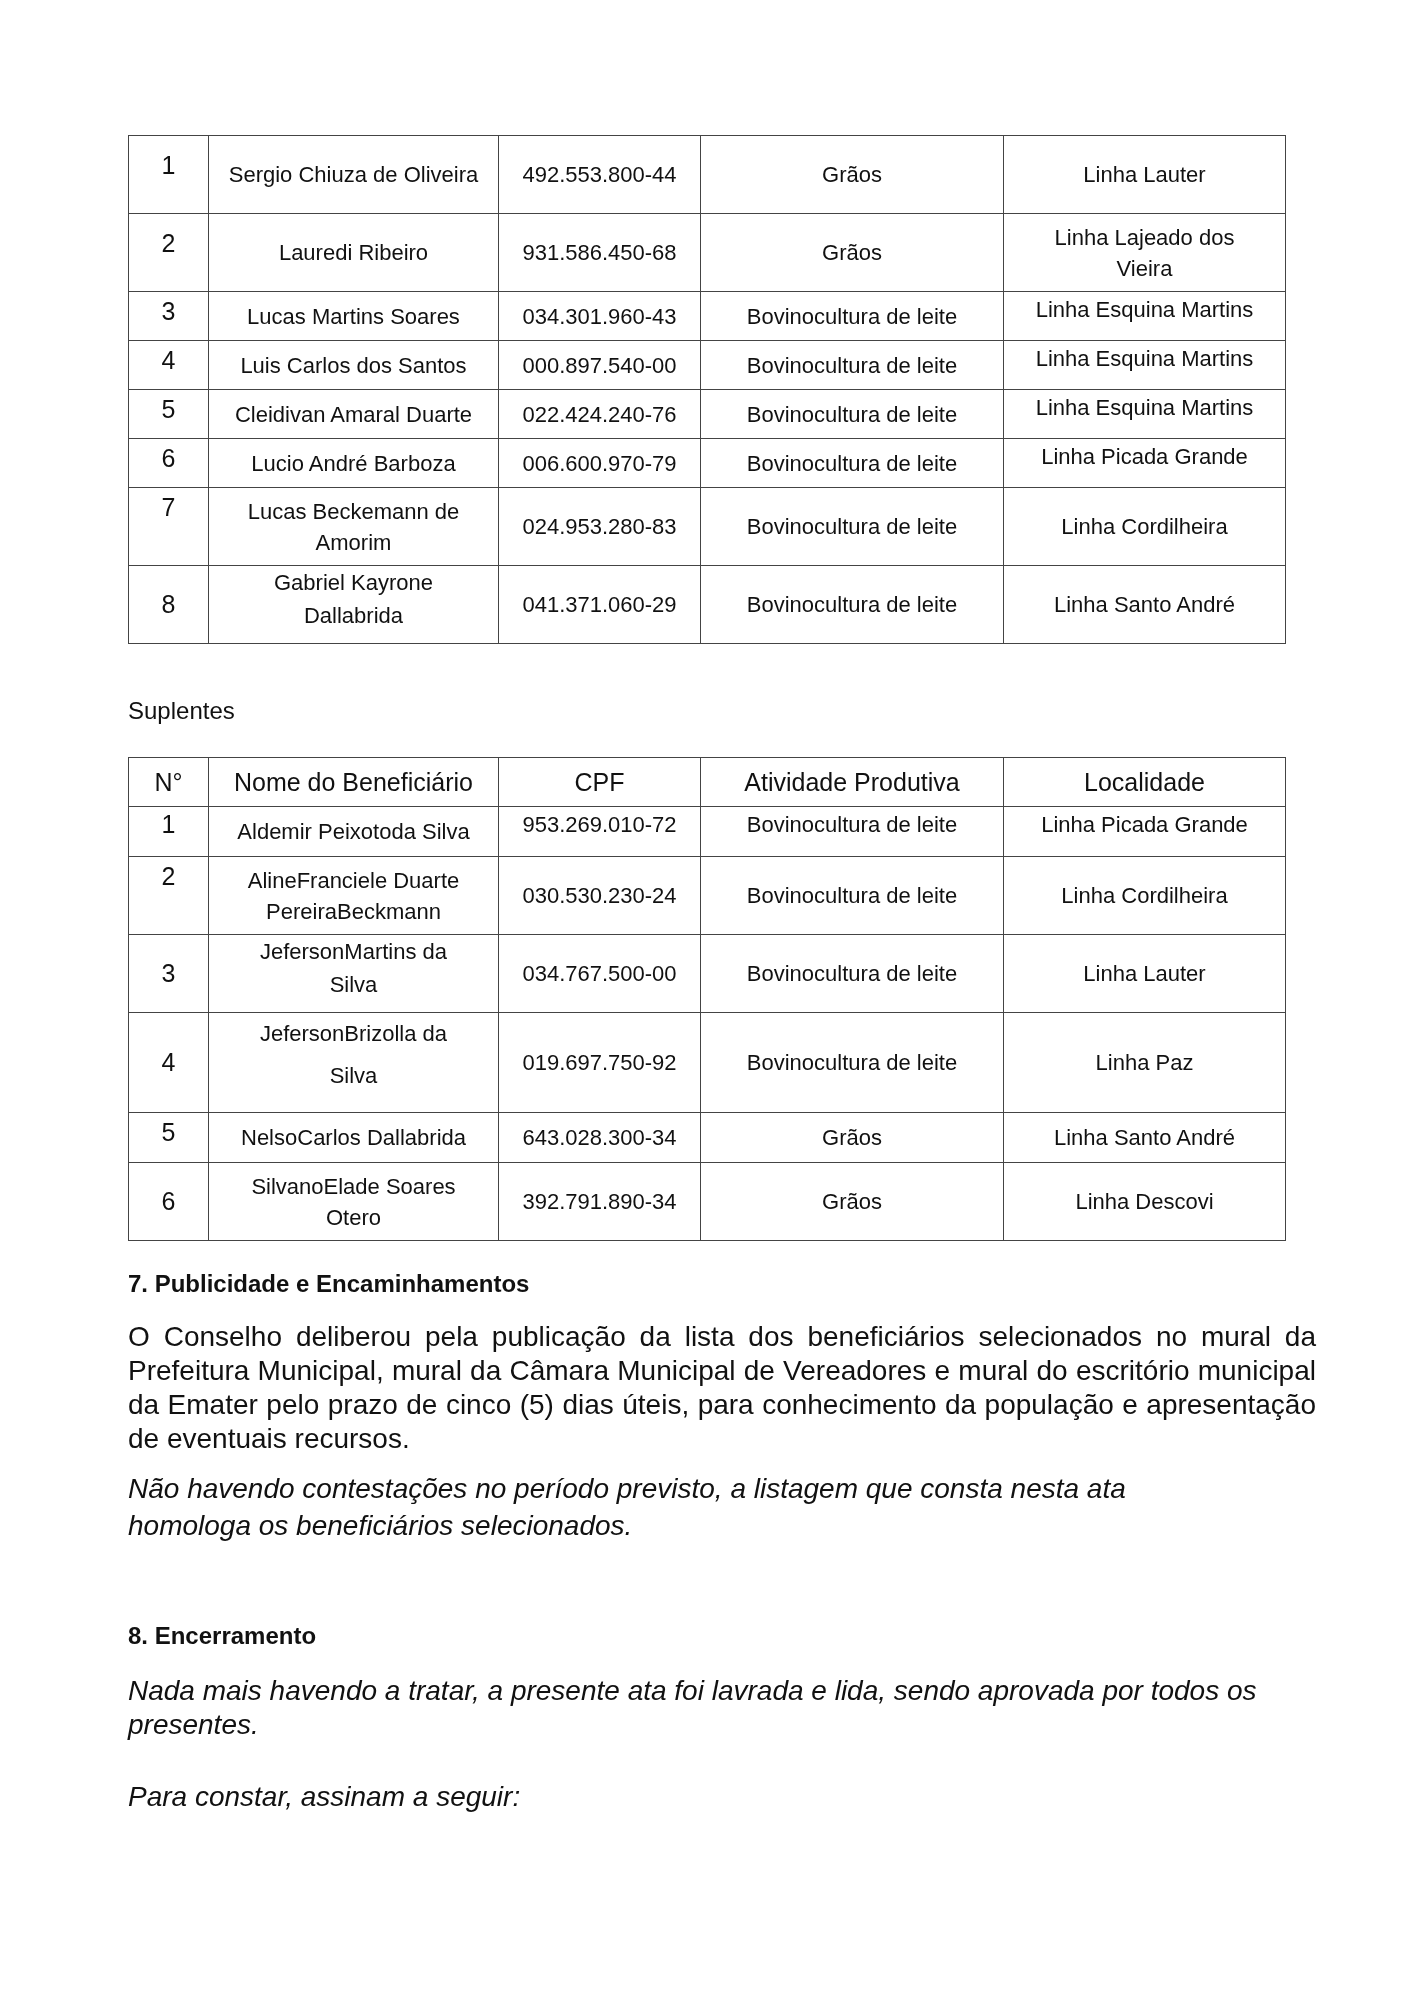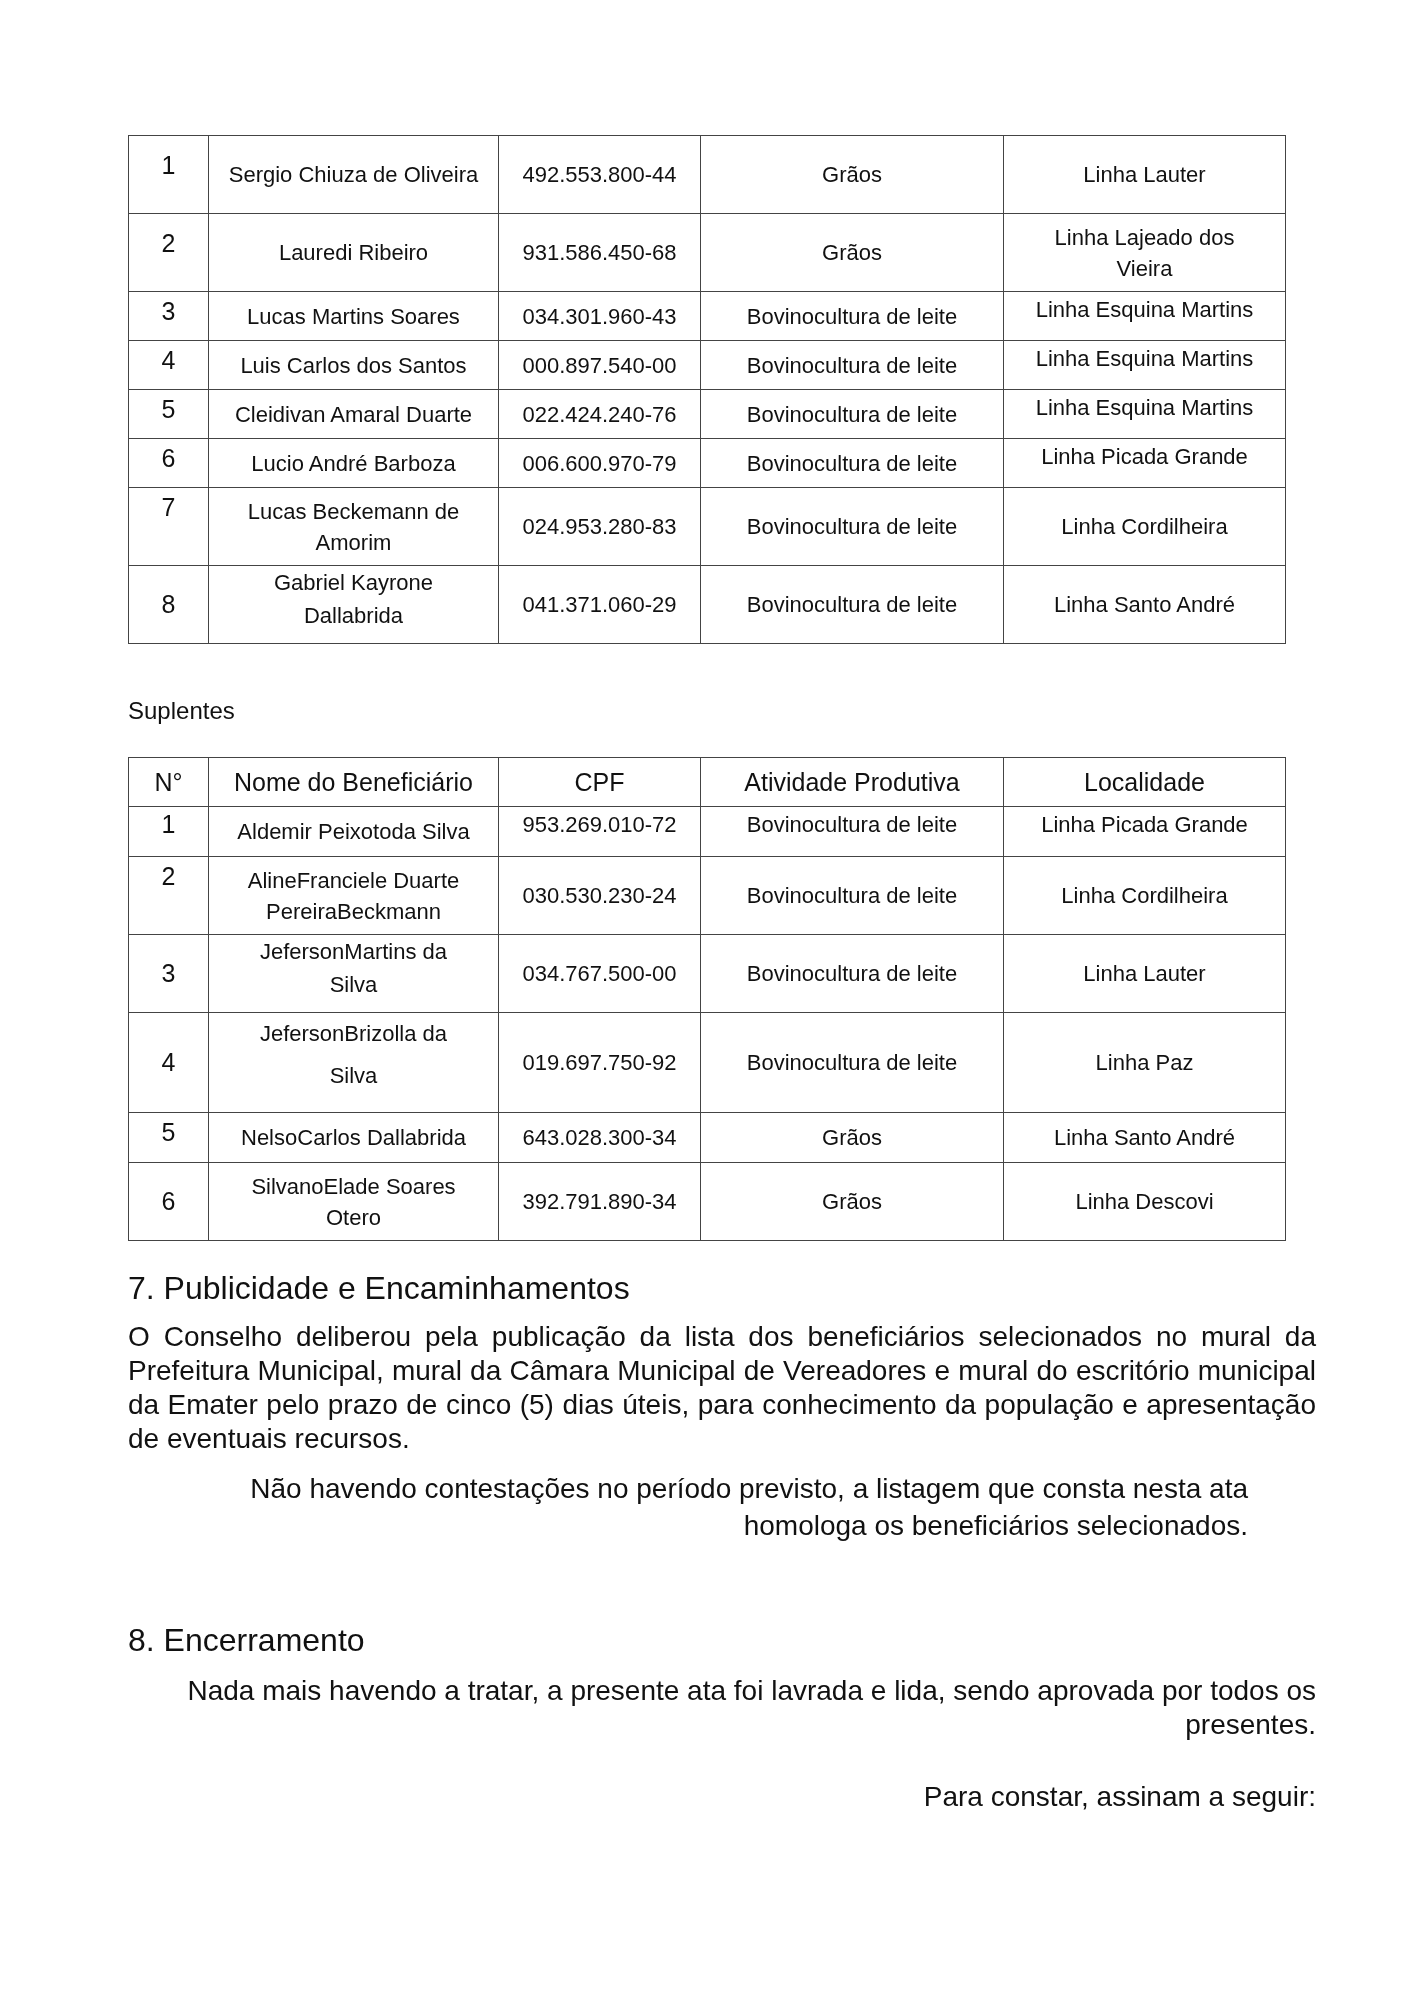--- a/index.html
+++ b/index.html
@@ -52,32 +52,32 @@
       font-size: 24px;
     }
     #supl-table { top: 757px; }
     #supl-table th { font-size: 25px; height: 49px; }
     #supl-table tr.h50 { height: 50px; }
     #supl-table tr.h78 { height: 78px; }
 
     .section-title {
       position: absolute;
       left: 128px;
-      font-weight: normal;
-      font-size: 32px;
+      font-weight: bold;
+      font-size: 24px;
     }
     .para {
       position: absolute;
       left: 128px;
       width: 1188px;
       font-size: 28px;
       line-height: 34px;
       text-align: justify;
     }
-    .para.left { text-align: right; }
+    .para.left { text-align: left; font-style: italic; }
     #s7-title { top: 1270px; }
     #s7-p1 { top: 1320px; }
     #s7-p2 { top: 1470px; line-height: 37px; }
     #s8-title { top: 1622px; }
     #s8-p1 { top: 1674px; }
     #s8-p2 { top: 1780px; }
   </style>
 </head>
 <body>
 

